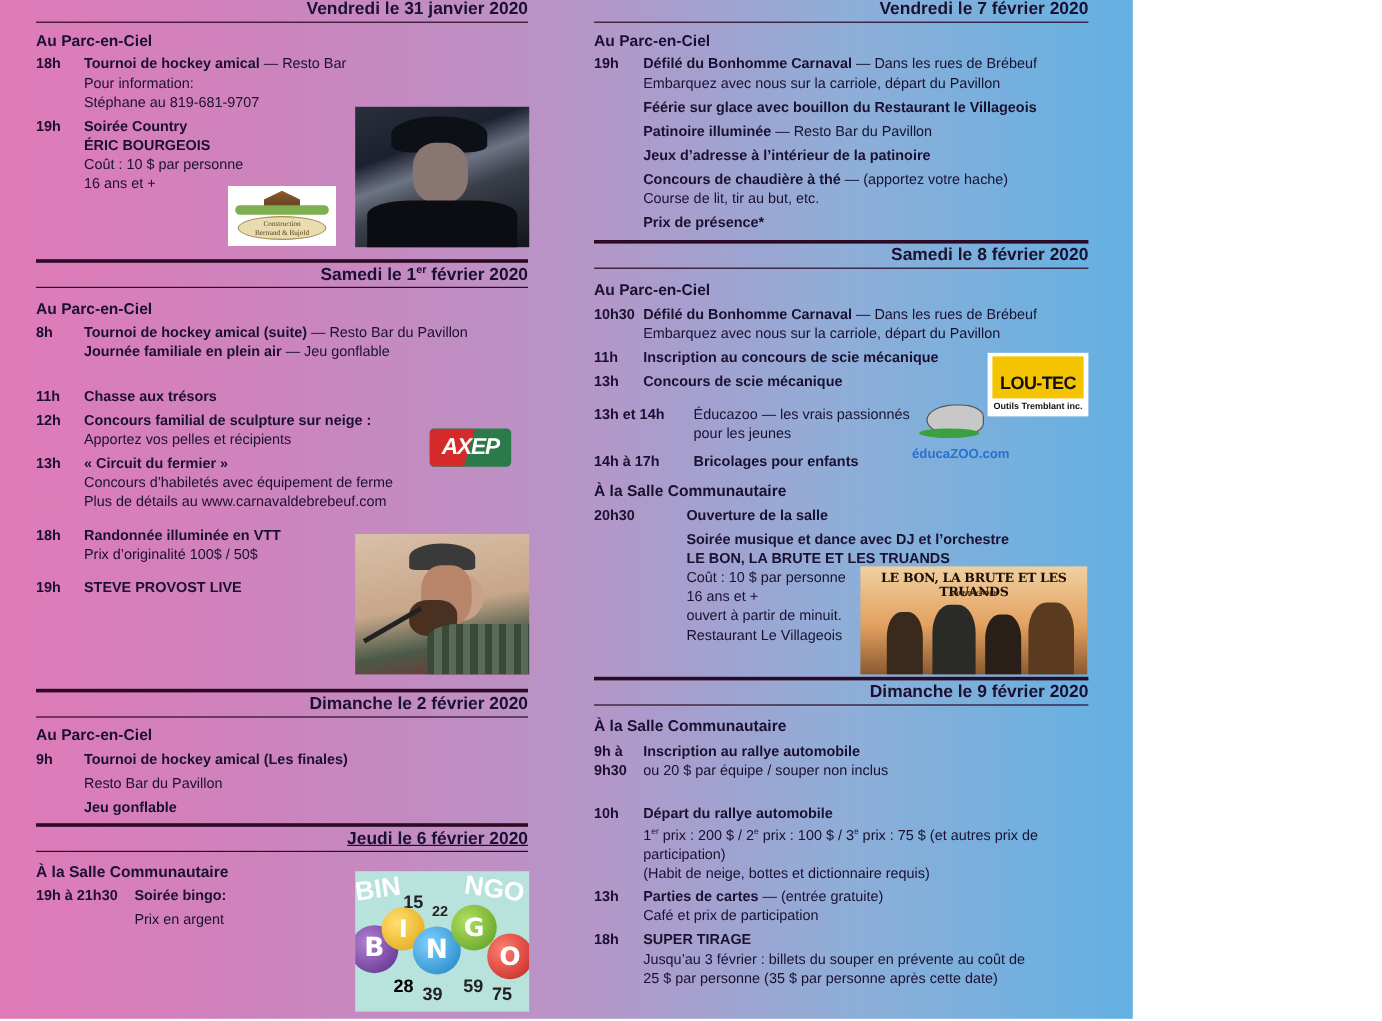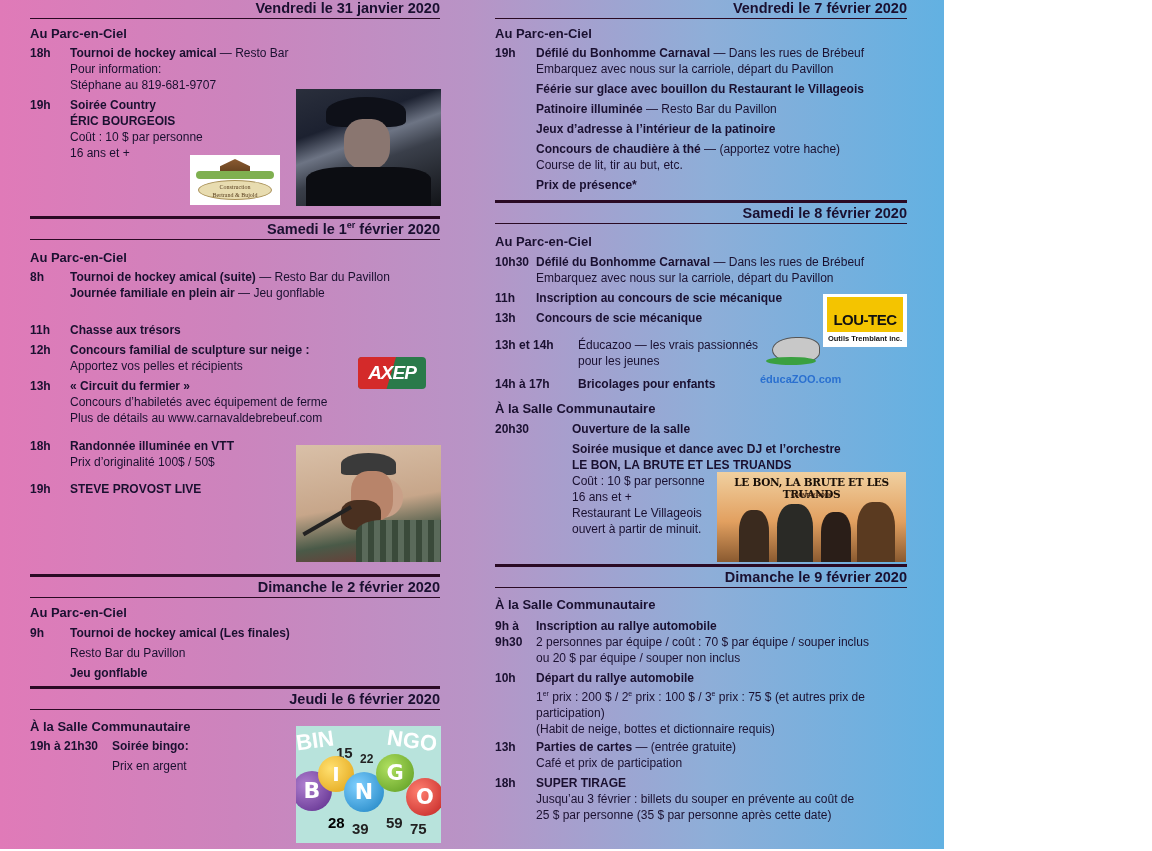--- a/index.html
+++ b/index.html
@@ -124,21 +124,21 @@
     <div class="venue" style="top:605px;">Au Parc-en-Ciel</div>
     <div class="row" style="top:625px;">
       <span class="t">9h</span>
       <span class="d" style="left:40px;">
         <span class="line b">Tournoi de hockey amical (Les finales)</span>
         <span class="line" style="margin-top:4px;">Resto Bar du Pavillon</span>
         <span class="line b" style="margin-top:4px;">Jeu gonflable</span>
       </span>
     </div>
 
-    <div class="day-head" style="top:686px;">Jeudi le 6 février 2020</div>
+    <div class="day-head" style="top:686px;text-decoration:underline;">Jeudi le 6 février 2020</div>
     <div class="venue" style="top:719px;">À la Salle Communautaire</div>
     <div class="row" style="top:738px;">
       <span class="t">19h à 21h30</span>
       <span class="d" style="left:82px;">
         <span class="line b">Soirée bingo:</span>
         <span class="line" style="margin-top:4px;">Prix en argent</span>
       </span>
     </div>
     <div class="img img-bingo" style="left:266px; top:726px; width:145px; height:117px;">
       <div style="position:absolute; left:0; top:2px; font-size:22px; font-weight:bold; color:#fff; transform:rotate(-8deg);">BIN</div>
@@ -217,43 +217,42 @@
 
     <div class="venue" style="top:401px;">À la Salle Communautaire</div>
     <div class="row" style="top:421px;">
       <span class="t">20h30</span>
       <span class="d" style="left:37px;margin-left:40px;">
         <span class="line b">Ouverture de la salle</span>
         <span class="line b" style="margin-top:4px;">Soirée musique et dance avec DJ et l’orchestre</span>
         <span class="line b">LE BON, LA BRUTE ET LES TRUANDS</span>
         <span class="line">Coût : 10 $ par personne</span>
         <span class="line">16 ans et +</span>
+        <span class="line">ouvert à partir de minuit.</span>
         <span class="line">Restaurant Le Villageois</span>
-        <span class="line">ouvert à partir de minuit.</span>
       </span>
     </div>
     <div class="img img-band" style="left:222px; top:472px; width:189px; height:90px;">
       <div style="position:absolute; left:0; top:4px; width:189px; text-align:center; font-family:'DejaVu Serif',serif; font-weight:bold; font-size:10.5px; color:#1a1008; letter-spacing:-0.3px;">LE BON, LA BRUTE ET LES TRUANDS</div>
       <div style="position:absolute; left:0; top:20px; width:189px; text-align:center; font-size:5px; font-weight:bold; color:#3a2010;">COUNTRY-ROCK</div>
       <div style="position:absolute; left:22px; top:38px; width:30px; height:52px; background:#3a2a1e; border-radius:40% 40% 0 0;"></div>
       <div style="position:absolute; left:60px; top:32px; width:36px; height:58px; background:#2a2a26; border-radius:40% 40% 0 0;"></div>
       <div style="position:absolute; left:104px; top:40px; width:30px; height:50px; background:#2a1e18; border-radius:40% 40% 0 0;"></div>
       <div style="position:absolute; left:140px; top:30px; width:38px; height:60px; background:#5a3a20; border-radius:40% 40% 0 0;"></div>
     </div>
 
     <div class="day-head" style="top:564px;">Dimanche le 9 février 2020</div>
     <div class="venue" style="top:597px;">À la Salle Communautaire</div>
     <div class="row" style="top:618px;">
       <span class="t">
         <span class="line">9h à</span>
         <span class="line">9h30</span>
       </span>
       <span class="d" style="left:41px;">
         <span class="line b">Inscription au rallye automobile</span>
-        <span class="line">2 personnes par équipe / coût : 70 $ par équipe / souper inclus</span>
         <span class="line">ou 20 $ par équipe / souper non inclus</span>
       </span>
     </div>
     <div class="row" style="top:670px;">
       <span class="t">10h</span>
       <span class="d" style="left:41px;">
         <span class="line b">Départ du rallye automobile</span>
         <span class="line"><span>1</span><sup style="font-size:7px;">er</sup><span> prix : 200 $ / 2</span><sup style="font-size:7px;">e</sup><span> prix : 100 $ / 3</span><sup style="font-size:7px;">e</sup><span> prix : 75 $ (et autres prix de</span></span>
         <span class="line">participation)</span>
         <span class="line">(Habit de neige, bottes et dictionnaire requis)</span>

